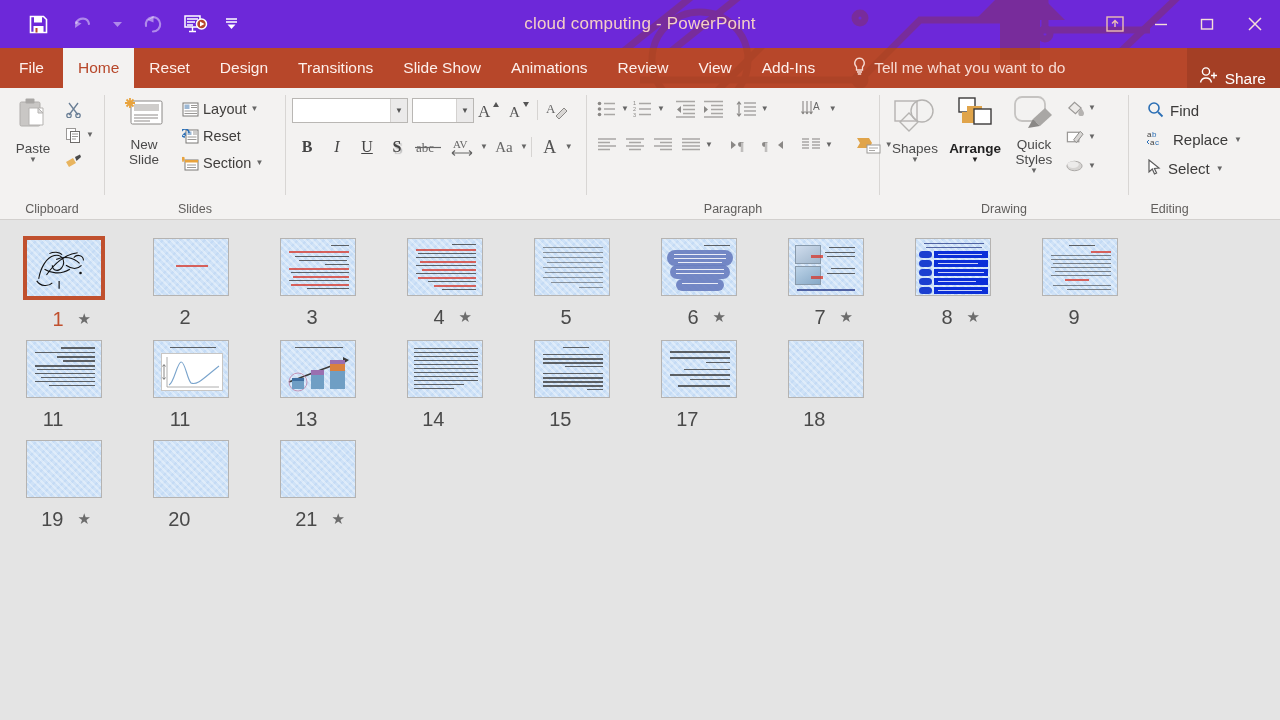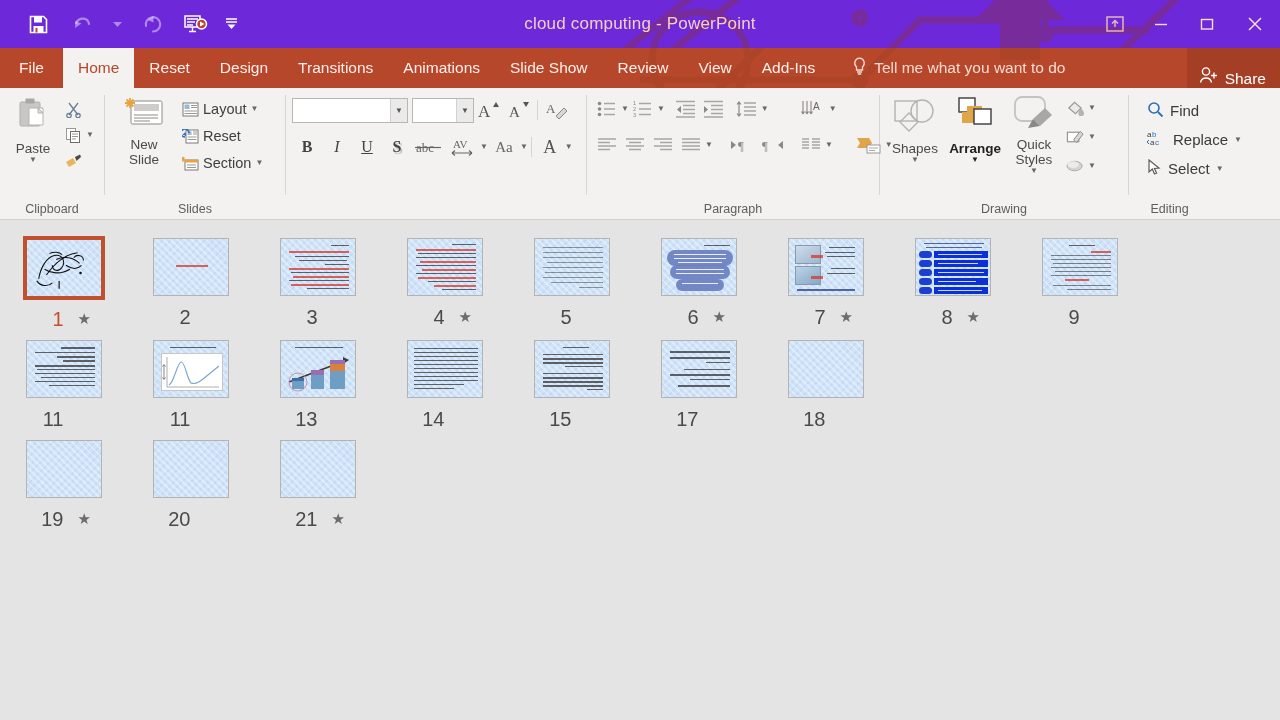--- a/index.html
+++ b/index.html
@@ -242,22 +242,22 @@
       <circle cx="860" cy="80" r="5"></circle>
     </g>
     <path d="M1000 60 L1000 20 L975 20 L1020 -25 L1065 20 L1040 20 L1040 60 Z" fill="#9a3d23"></path>
   </svg>
 
   <div class="tab file">File</div>
   <div class="tab active">Home</div>
   <div class="tab">Reset</div>
   <div class="tab">Design</div>
   <div class="tab">Transitions</div>
+  <div class="tab">Slide Show</div>
   <div class="tab">Animations</div>
-  <div class="tab">Slide Show</div>
   <div class="tab">Review</div>
   <div class="tab">View</div>
   <div class="tab">Add-Ins</div>
 
   <div class="tellme">
     <span>
       <svg width="15" height="19" viewBox="0 0 15 19">
           <path d="M7.5 1.2 A5 5 0 0 1 10.5 10 L10.5 13 L4.5 13 L4.5 10 A5 5 0 0 1 7.5 1.2Z" fill="none" stroke="currentColor" stroke-width="1.3"></path>
           <path d="M5 15h5M5.8 17h3.4" stroke="currentColor" stroke-width="1.3"></path>
         </svg>

